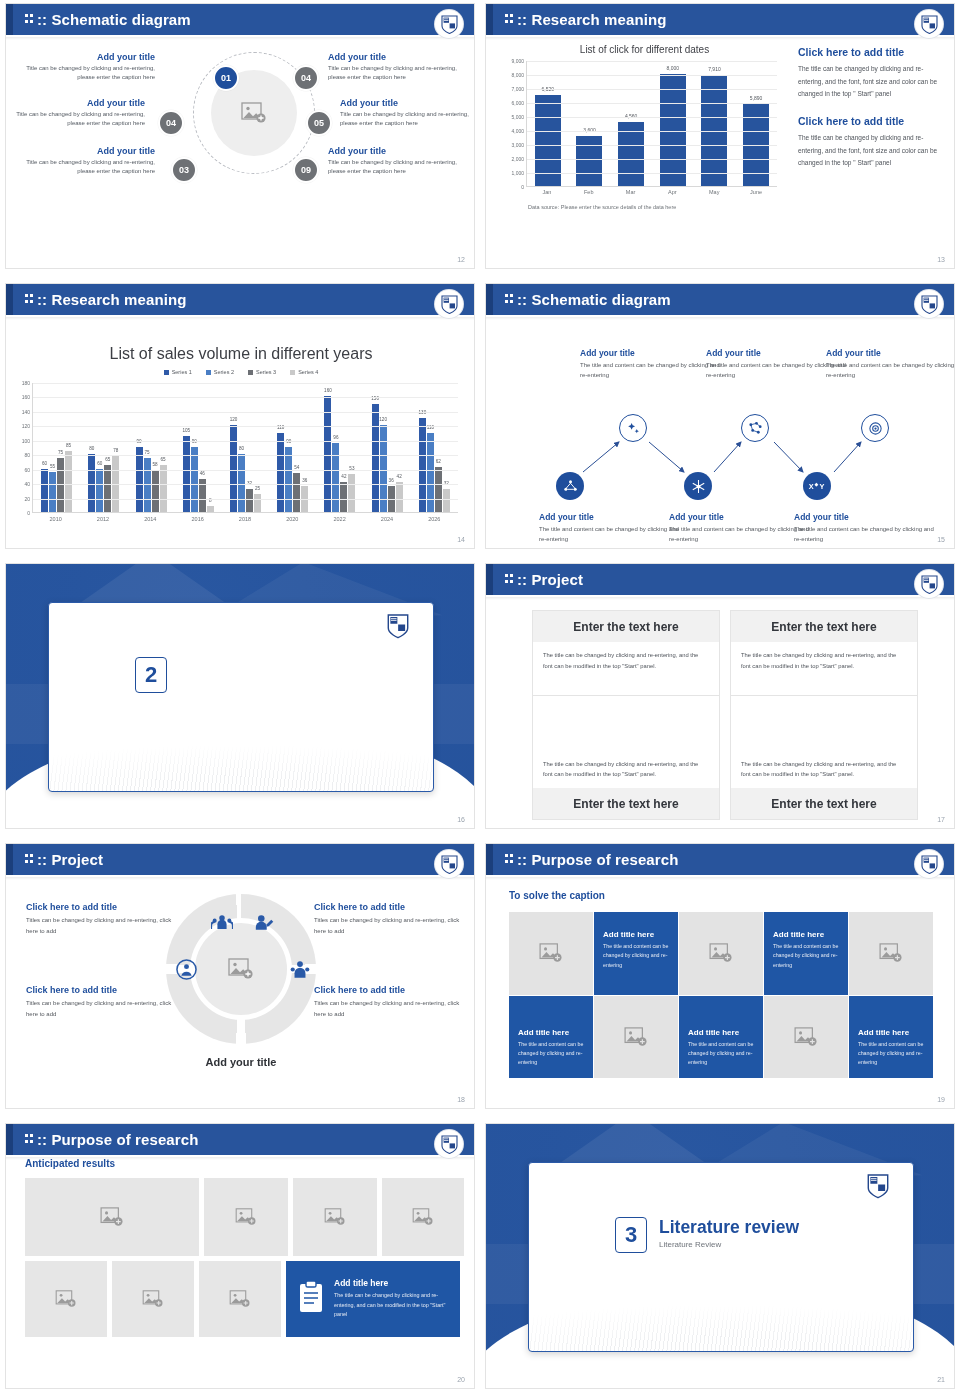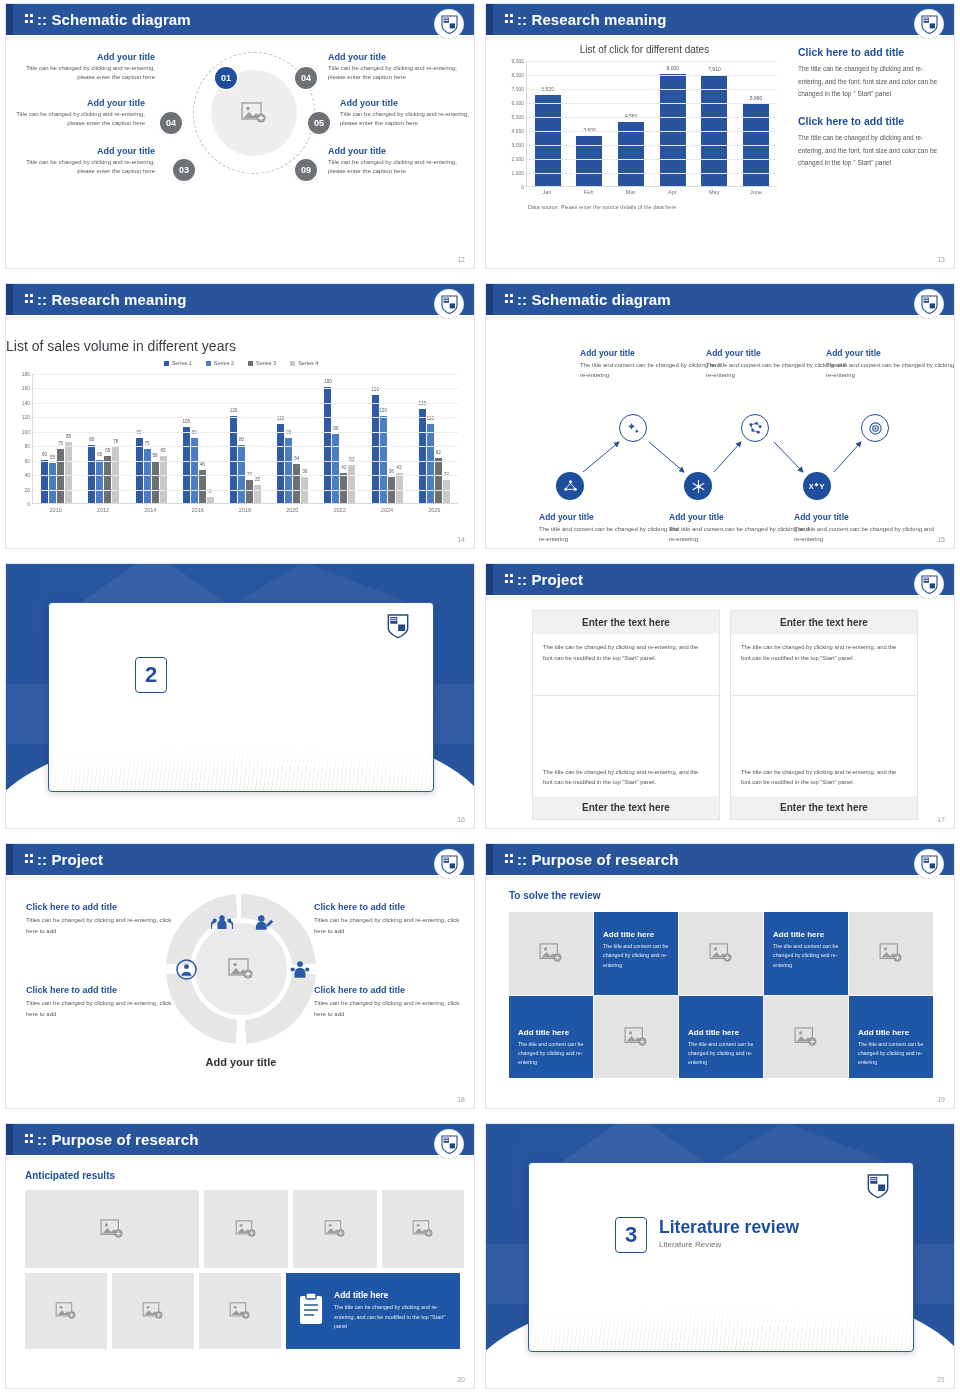--- a/index.html
+++ b/index.html
@@ -140,21 +140,21 @@
   .xlabs { display:flex; justify-content:space-around; margin-left:30px; margin-right:4px; margin-top:2px; }
   .xlabs span { width:26px; text-align:center; font-size:5.5px; color:#6e7378; }
   .src { font-size:5.5px; color:#6e7378; margin-left:32px; margin-top:9px; }
 
   .s13-text { position:absolute; left:312px; top:42px; width:148px; }
   .s13-text h4 { font-size:10.5px; color:#1f4e9c; font-weight:bold; margin-bottom:5px; }
   .s13-text p { font-size:6.5px; color:#4e535a; line-height:1.95; margin-bottom:14px; }
 
   
   .s14 { position:absolute; left:0; top:36px; width:470px; height:228px; }
-  .s14 .ch-title2 { font-size:14px; color:#3c3e44; margin-top:18px; }
+  .s14 .ch-title2 { text-align:center; font-size:16px; color:#3c3e44; margin-top:25px; }
   .legend { display:flex; justify-content:center; gap:14px; margin-top:6px; }
   .legend div { display:flex; align-items:center; gap:3px; font-size:5.5px; color:#55595f; }
   .lg-sw { width:5px; height:5px; display:block; }
   .plot2 {
     position:relative; height:130px; margin:8px 18px 0 26px;
     border-left:1px solid #d8d8d8; border-bottom:1px solid #d8d8d8;
   }
   .plot2 .grid-line { position:absolute; left:0; right:0; border-top:1px solid #ededed; }
   .ylab2 { position:absolute; right:calc(100% + 3px); font-size:5px; color:#6e7378;
            transform:translateY(-50%); white-space:nowrap; }
@@ -240,22 +240,22 @@
   .bul i:nth-child(3){ left:4px; top:1px; }
   .bul i:nth-child(4){ left:4px; top:5px; }
 
   
   .s17 { position:absolute; left:0; top:36px; width:470px; height:228px; }
   .q {
     position:absolute; width:188px; height:125px; background:#fff;
     border:1px solid #e4e4e4;
   }
   .q .q-head {
-    background:#f1f1f1; height:23px; display:flex; align-items:center; justify-content:center;
-    font-size:10px; font-weight:bold; color:#33363c;
+    background:#f1f1f1; height:31px; display:flex; align-items:center; justify-content:center;
+    font-size:12px; font-weight:bold; color:#33363c;
   }
   .q .q-body { padding:8px 10px; font-size:5.8px; color:#4e535a; line-height:1.85; }
   .q.bottom { display:flex; flex-direction:column; justify-content:flex-end; }
   .q1 { left:46px;  top:10px; }
   .q2 { left:244px; top:10px; }
   .q3 { left:46px;  top:95px; }
   .q4 { left:244px; top:95px; }
   .center-box {
     position:absolute; left:168px; top:64px; width:150px; height:50px;
     background:#28559e; border:3px solid #fff;
@@ -303,21 +303,21 @@
     gap:1px;
   }
   .cell { position:relative; display:flex; align-items:center; justify-content:center; }
   .cell.gray { background:#e3e3e3; }
   .cell.blue { background:#1f56a5; padding:0 9px; display:block; }
   .cell.blue h5 { color:#fff; font-size:8px; font-weight:bold; margin-top:18px; margin-bottom:3px; }
   .cell.blue p { color:#e7ecf5; font-size:5.3px; line-height:1.75; }
   .cell.blue.low h5 { margin-top:32px; }
 
   
-  .s20 { position:absolute; left:0; top:36px; width:470px; height:228px; }
+  .s20 { position:absolute; left:0; top:24px; width:470px; height:228px; }
   .s20-sub { position:absolute; left:19px; top:10px; font-size:10px; font-weight:bold; color:#1f4e9c; }
   .s20-row1 {
     position:absolute; left:19px; top:30px; width:430px; height:78px; display:flex; gap:5px;
   }
   .s20-row2 {
     position:absolute; left:19px; top:113px; width:430px; height:76px; display:flex; gap:5px;
   }
   .gbox { background:#e6e6e6; display:flex; align-items:center; justify-content:center; }
   .gbox.b1 { flex:0 0 174px; }
   .gbox.b2 { flex:0 0 84px; }
@@ -1011,21 +1011,21 @@
       <div class="crest">
         <svg width="17" height="19" viewBox="0 0 17 19">
             <path d="M1 1h15v10c0 4.5-7.5 7.5-7.5 7.5S1 15.5 1 11z" fill="#fff" stroke="#24478c" stroke-width="1.1"></path>
             <path d="M2.6 2.6h5.4v5.2H2.6z" fill="#24478c"></path>
             <path d="M8.6 8.4h5.4v5.0H8.6z" fill="#24478c"></path>
             <path d="M3 3.6h4.4v.7H3zM3 5h4.4v.7H3z" fill="#fff"></path>
           </svg>
       </div>
 
       <div class="s19">
-        <div class="s19-sub">To solve the review</div>
+        <div class="s19-sub">To solve the caption</div>
         <div class="s19-grid">
           <div class="cell gray">
             <svg class="imgph" width="24" height="20" viewBox="0 0 26 22">
                 <rect x="1" y="1" width="19" height="16" fill="none" stroke="#9b9b9b" stroke-width="1.3"></rect>
                 <circle cx="7" cy="6.5" r="1.7" fill="#9b9b9b"></circle>
                 <path d="M2.5 16l5.5-6 4 4.2 3.2-3 4.3 4.8z" fill="#9b9b9b"></path>
                 <circle cx="20" cy="16" r="4.6" fill="#9b9b9b"></circle>
                 <path d="M20 13.4v5.2M17.4 16h5.2" stroke="#e3e3e3" stroke-width="1.3"></path>
               </svg>
           </div>

